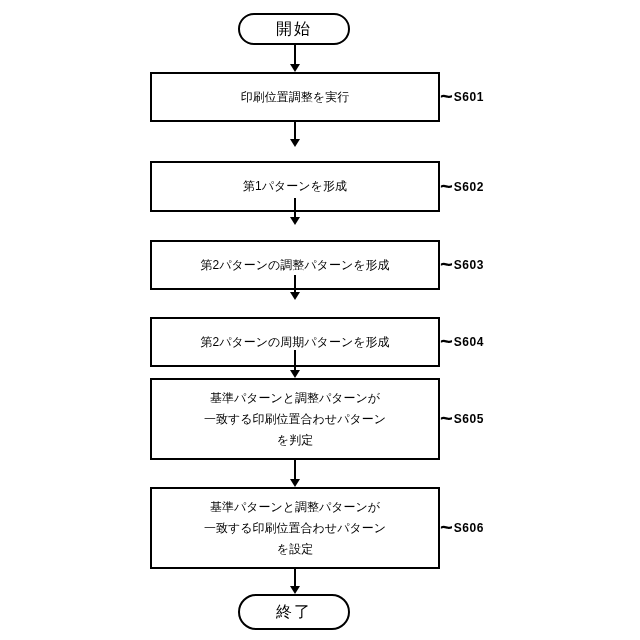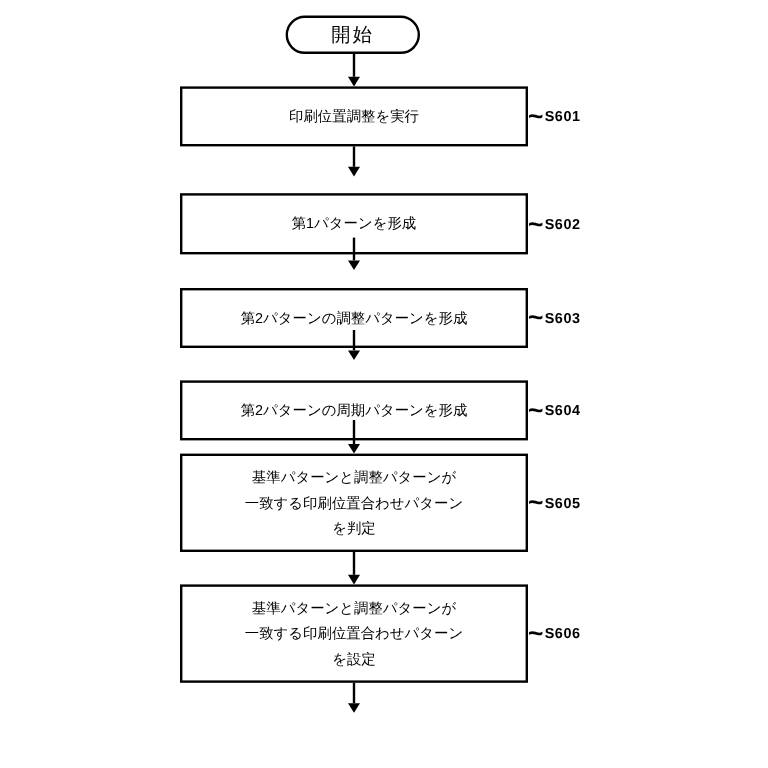--- a/index.html
+++ b/index.html
@@ -209,14 +209,17 @@
       <span>を設定</span>
     </div>
     <div class="step-label">
       <span class="tilde">~</span>
       <span class="sid">S606</span>
     </div>
   </div>
 
   <div class="arrow a7"></div>
 
+  <div class="terminal end">
+    <span>終了</span>
+  </div>
 
 </div>
 
 </body></html>

